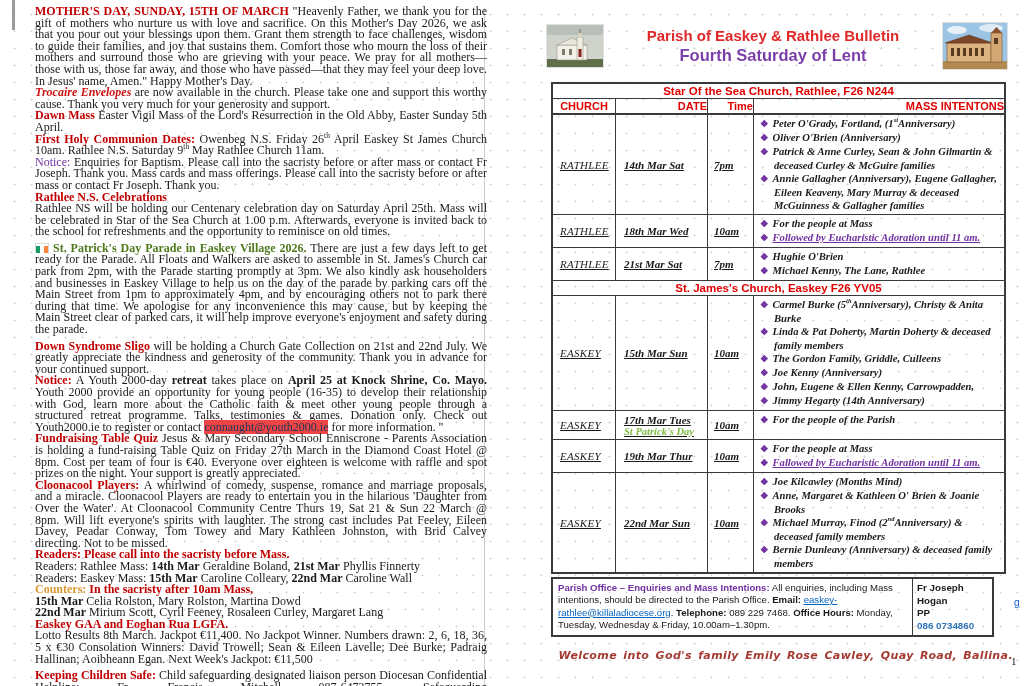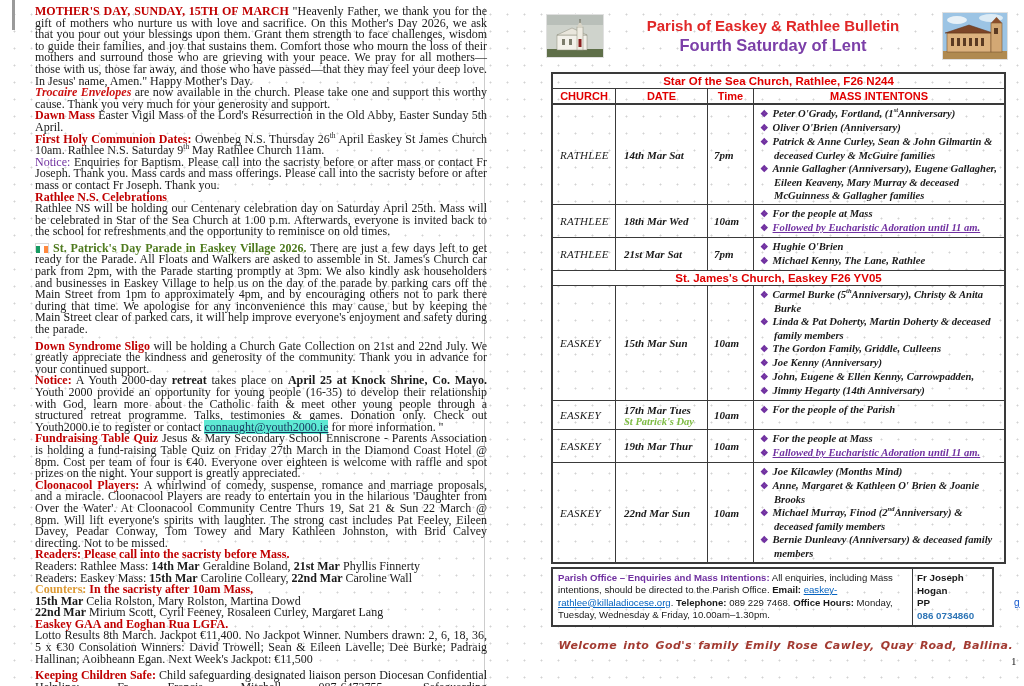--- a/index.html
+++ b/index.html
@@ -19,49 +19,49 @@
 
   
   .rs-red-bold{color:#c00000;font-weight:bold;}
   .rs-red-bold-italic{color:#cc1111;font-weight:bold;font-style:italic;}
   .rs-purple{color:#7030a0;}
   .rs-purple-bold{color:#7030a0;font-weight:bold;}
   .rs-green-bold{color:#4e7a1e;font-weight:bold;}
   .rs-bold{font-weight:bold;}
   .rs-orange-bold{color:#dd9a33;font-weight:bold;}
   .rs-sup{vertical-align:super;font-size:0.62em;line-height:0;}
-  .rs-link-hl{background:#5eead4;color:#17365d;text-decoration:underline;}
+  .rs-link-hl{background:#ef4444;color:#17365d;}
   .rs-link{color:#0563c1;text-decoration:underline;}
 
   .flag{display:inline-block;width:14px;height:9px;margin-right:4px;vertical-align:-1px;
         border:1px solid #d8d8d8;box-sizing:border-box;}
   .flag i{display:inline-block;width:33.3%;height:100%;}
   .flag .f-g{background:#169b62;} .flag .f-w{background:#ffffff;} .flag .f-o{background:#ff883e;}
 
   
-  .right-page{position:absolute;left:540px;top:8px;width:470px;}
+  .right-page{position:absolute;left:540px;top:18px;width:470px;}
   .rp-header{display:flex;align-items:center;justify-content:space-between;padding:4px 2px 0 6px;}
   .rp-titles{flex:1;text-align:center;padding:0 4px;}
   .title1{color:#e02828;font:bold 15px "Liberation Sans",sans-serif;}
   .title2{color:#7b3fa8;font:bold 16.5px "Liberation Sans",sans-serif;margin-top:2px;}
   .church-img{background:#fff;border:1px solid #e0e0e0;}
 
   .mass-table{margin:12px 0 0 11px;width:455px;border:2px solid #3a3a3a;box-sizing:border-box;
               background:transparent;}
   .section-row{text-align:center;color:#e00000;font:bold 11.5px "Liberation Sans",sans-serif;
                padding:1px 0;border-bottom:1px solid #3a3a3a;}
   .hdr-row{display:grid;grid-template-columns:62px 92px 46px 1fr;
            border-bottom:2px solid #3a3a3a;color:#e00000;
            font:bold 11px "Liberation Sans",sans-serif;text-align:center;}
   .hdr-row > div{padding:1px 0;}
-  .hdr-row > div + div{border-left:1.5px solid #3a3a3a;}
+  .hdr-row > div + div{border-left:1.5px solid #3a3a3a;text-align:right;}
   .t-row{display:grid;grid-template-columns:62px 92px 46px 1fr;border-bottom:1.5px solid #3a3a3a;}
   .t-row:last-child{border-bottom:none;}
   .t-cell{padding:2px 4px;display:flex;align-items:center;font-style:italic;font-size:11px;
-          border-left:1.5px solid #3a3a3a;box-sizing:border-box;}
+          border-left:1.5px solid #3a3a3a;box-sizing:border-box;text-decoration:underline;}
   .t-cell:first-child{border-left:none;}
   .c-church{padding-left:7px;letter-spacing:0.3px;}
   .c-date{font-weight:bold;flex-direction:column;align-items:flex-start;justify-content:center;padding-left:8px;}
   .date-note{color:#7dbb42;font-size:10.5px;font-weight:bold;}
   .c-time{font-weight:bold;padding-left:6px;}
   .c-int{display:block;padding:2px 3px 2px 6px;font-weight:bold;font-size:10.6px;line-height:13px;
          border-left:1.5px solid #3a3a3a;font-style:italic;}
   .intent{padding-left:14px;text-indent:-14px;}
   .intent .bullet{color:#7030a0;font-style:normal;margin-right:4px;font-size:9.5px;}
   .intent.adoration .txt{color:#7030a0;text-decoration:underline;text-align:center;}
@@ -88,21 +88,21 @@
 
 <div class="canvas">
   <div class="dots"></div>
   <div class="scroll-frag"></div>
   <div class="page-divider"></div>
 
   <div class="left-page">
       <div class="para"><span class="rs-red-bold">MOTHER'S DAY, SUNDAY, 15TH OF MARCH </span><span>"Heavenly Father, we thank you for the gift of mothers who nurture us with love and sacrifice. On this Mother's Day 2026, we ask that you pour out your blessings upon them. Grant them strength to face challenges, wisdom to guide their families, and joy that sustains them. Comfort those who mourn the loss of their mothers and surround those who are grieving with your peace. We pray for all mothers—those with us, those far away, and those who have passed—that they may feel your deep love. In Jesus' name, Amen." Happy Mother's Day.</span></div>
       <div class="para"><span class="rs-red-bold-italic">Trocaire Envelopes</span><span> are now available in the church. Please take one and support this worthy cause. Thank you very much for your generosity and support.</span></div>
       <div class="para"><span class="rs-red-bold">Dawn Mass</span><span> Easter Vigil Mass of the Lord's Resurrection in the Old Abby, Easter Sunday 5th April.</span></div>
-      <div class="para"><span class="rs-red-bold">First Holy Communion Dates:</span><span> Owenbeg N.S. Thursday 26</span><span class="rs-sup">th</span><span> April Easkey St James Church 10am. Rathlee N.S. Saturday 9</span><span class="rs-sup">th</span><span> May Rathlee Church 11am.</span></div>
+      <div class="para"><span class="rs-red-bold">First Holy Communion Dates:</span><span> Owenbeg N.S. Friday 26</span><span class="rs-sup">th</span><span> April Easkey St James Church 10am. Rathlee N.S. Saturday 9</span><span class="rs-sup">th</span><span> May Rathlee Church 11am.</span></div>
       <div class="para"><span class="rs-purple">Notice:</span><span> Enquiries for Baptism. Please call into the sacristy before or after mass or contact Fr Joseph. Thank you. Mass cards and mass offerings. Please call into the sacristy before or after mass or contact Fr Joseph. Thank you.</span></div>
       <div class="para"><span class="rs-red-bold">Rathlee N.S. Celebrations</span></div>
       <div class="para"><span>Rathlee NS will be holding our Centenary celebration day on Saturday April 25th. Mass will be celebrated in Star of the Sea Church at 1.00 p.m. Afterwards, everyone is invited back to the school for refreshments and the opportunity to reminisce on old times.</span></div>
       <div class="para gap"><span class="flag"><i class="f-g"></i><i class="f-w"></i><i class="f-o"></i></span><span class="rs-green-bold">St. Patrick's Day Parade in Easkey Village 2026.</span><span>  There are just a few days left to get ready for the Parade. All Floats and Walkers are asked to assemble in St. James's Church car park from 2pm, with the Parade starting promptly at 3pm. We also kindly ask householders and businesses in Easkey Village to help us on the day of the parade by parking cars off the Main Street from 1pm to approximately 4pm, and by encouraging others not to park there during that time. We apologise for any inconvenience this may cause, but by keeping the Main Street clear of parked cars, it will help improve everyone's enjoyment and safety during the parade.</span></div>
       <div class="para gap"><span class="rs-red-bold">Down Syndrome Sligo</span><span> will be holding a Church Gate Collection on 21st and 22nd July. We greatly appreciate the kindness and generosity of the community. Thank you in advance for your continued support.</span></div>
       <div class="para"><span class="rs-red-bold">Notice:</span><span> A Youth 2000-day </span><span class="rs-bold">retreat</span><span> takes place on </span><span class="rs-bold">April 25 at Knock Shrine, Co. Mayo.</span><span> Youth 2000 provide an opportunity for young people (16-35) to develop their relationship with God, learn more about the Catholic faith &amp; meet other young people through a structured retreat programme. Talks, testimonies &amp; games. Donation only. Check out Youth2000.ie to register or contact </span><span class="rs-link-hl">connaught@youth2000.ie</span><span> for more information. ''</span></div>
       <div class="para"><span class="rs-red-bold">Fundraising Table Quiz</span><span> Jesus &amp; Mary Secondary School Enniscrone - Parents Association is holding a fund-raising Table Quiz on Friday 27th March in the Diamond Coast Hotel @ 8pm. Cost per team of four is €40. Everyone over eighteen is welcome with raffle and spot prizes on the night. Your support is greatly appreciated.</span></div>
       <div class="para"><span class="rs-red-bold">Cloonacool Players:</span><span> A whirlwind of comedy, suspense, romance and marriage proposals, and a miracle. Cloonacool Players are ready to entertain you in the hilarious 'Daughter from Over the Water'. At Cloonacool Community Centre Thurs 19, Sat 21 &amp; Sun 22 March @ 8pm. Will lift everyone's spirits with laughter. The strong cast includes Pat Feeley, Eileen Davey, Peadar Conway, Tom Towey and Mary Kathleen Johnston, with Brid Calvey directing. Not to be missed.</span></div>
       <div class="para"><span class="rs-red-bold">Readers: Please call into the sacristy before Mass.</span></div>
       <div class="para"><span>Readers: Rathlee Mass: </span><span class="rs-bold">14th Mar</span><span> Geraldine Boland, </span><span class="rs-bold">21st Mar</span><span> Phyllis Finnerty</span></div>

